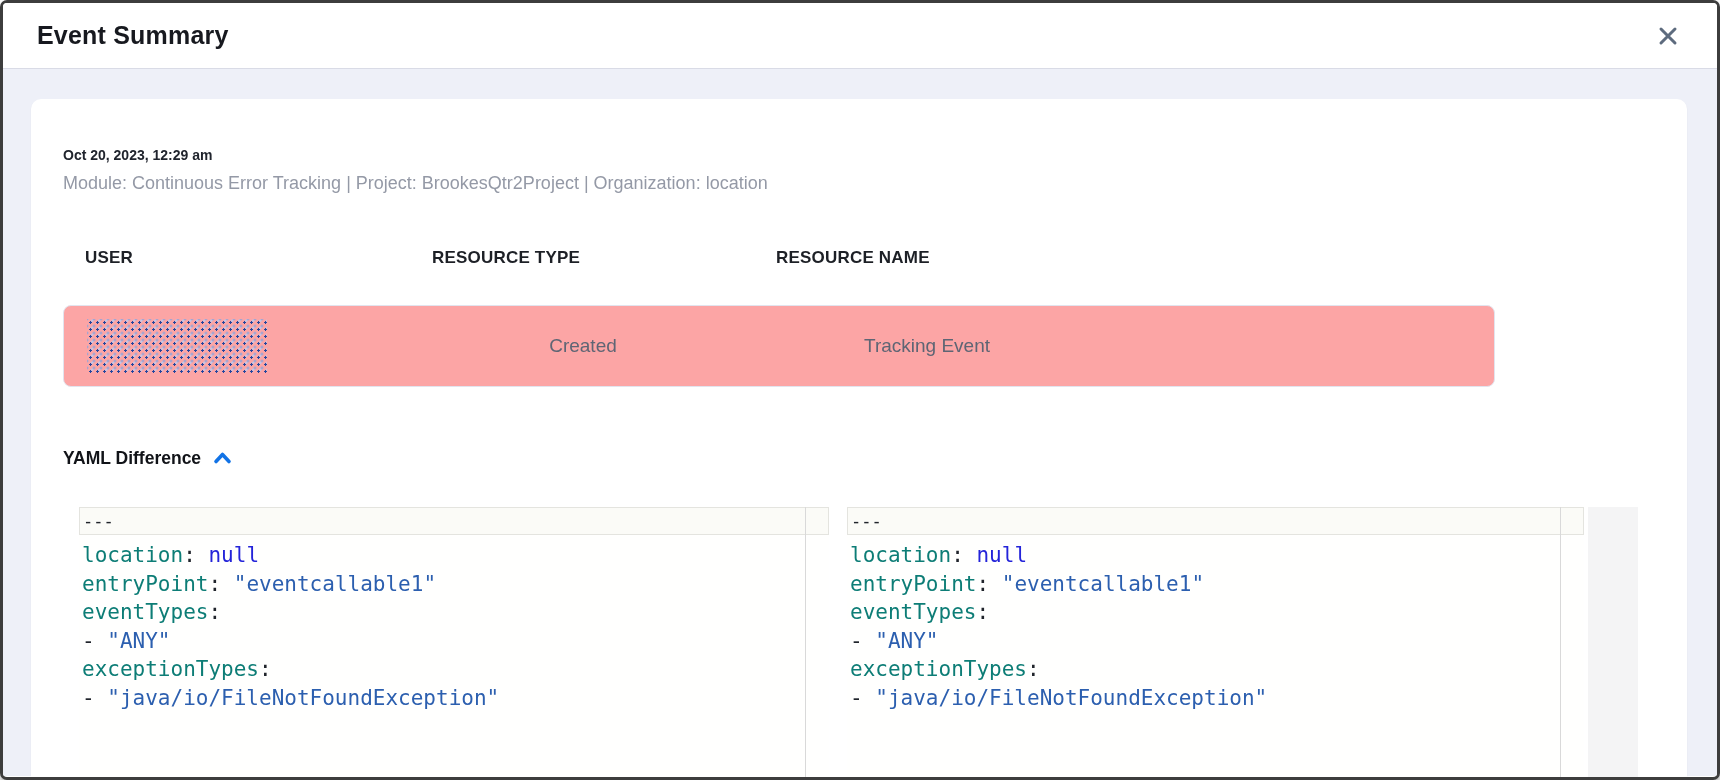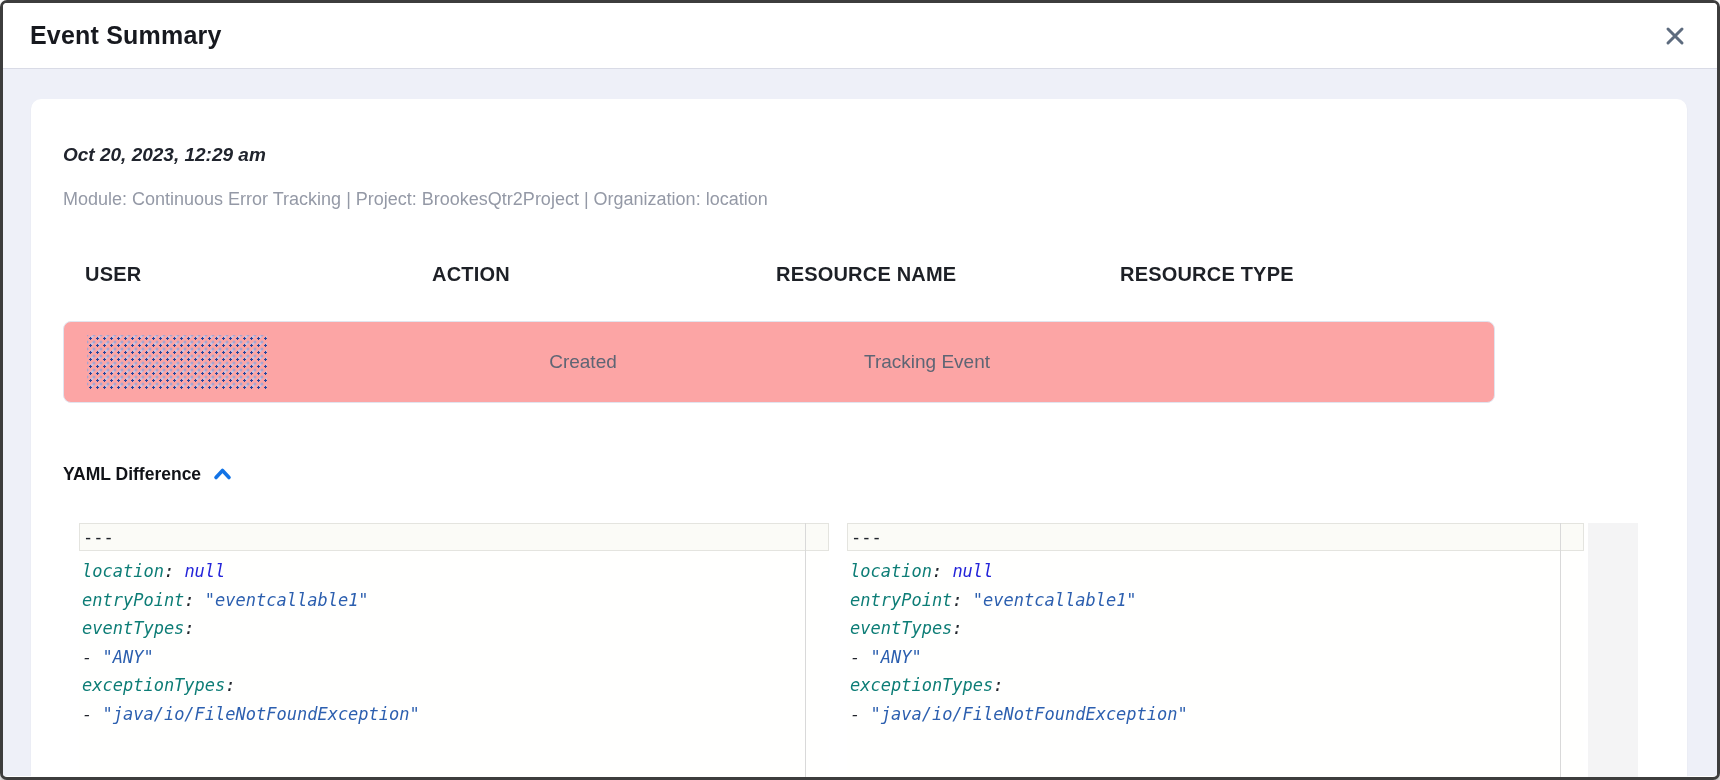--- a/index.html
+++ b/index.html
@@ -22,21 +22,21 @@
     border-radius:7px;
     overflow:hidden;
     background:#fff;
     position:relative;
     box-shadow:0 4px 6px rgba(0,0,0,.35);
   }
   
   .modal-header{
     height:66px;
     display:flex;align-items:center;justify-content:space-between;
-    padding:0 27px;
+    padding:0 34px;
     background:#fff;
     border-bottom:1px solid #d9dbe6;
   }
   .modal-title{
     margin:0;
     font-size:25px;font-weight:700;color:#17191f;
     letter-spacing:.2px;
   }
   .close-btn{
     background:none;border:none;cursor:pointer;
@@ -49,34 +49,34 @@
     padding:30px 30px 0 28px;
   }
   .card{
     background:#fff;
     border-radius:10px;
     min-height:100%;
     padding:44px 32px 0 32px;
     box-shadow:0 1px 2px rgba(16,24,40,.05);
   }
   .event-date{
-    font-size:19px;font-weight:700;color:#20242d;
-    line-height:24px;margin-bottom:20px;font-style:italic;
+    font-size:14px;font-weight:700;color:#20242d;
+    line-height:24px;margin-bottom:4px;
   }
   .event-meta{
     font-size:18px;color:#9499a6;line-height:24px;
   }
   
   .audit-table{margin-top:54px;width:1432px;}
   .thead{
     display:grid;
     grid-template-columns:347px 344px 344px 1fr;
   }
   .th{
-    font-size:20px;font-weight:700;color:#1d2026;
+    font-size:17px;font-weight:700;color:#1d2026;
     letter-spacing:.2px;line-height:18px;
     padding-left:22px;
   }
   .trow{
     margin-top:38px;
     height:82px;
     border:1px solid #e2e4ee;
     border-radius:8px;
     background:#fca5a5;
     display:grid;
@@ -128,24 +128,23 @@
     background:#fbfbf7;
     display:flex;align-items:center;
     padding-left:3px;
     font-family:"DejaVu Sans Mono",monospace;
     font-size:17px;
     white-space:pre;
   }
   .code-lines{padding:6px 0 0 3px;}
   .code-line{
     font-family:"DejaVu Sans Mono",monospace;
-    font-size:17px;
+    font-size:21px;
     line-height:28.6px;
     white-space:pre;
-    font-style:italic;
   }
   .tk-key{color:var(--code-key);}
   .tk-str{color:var(--code-str);}
   .tk-null{color:var(--code-null);}
   .tk-punct{color:var(--code-punct);}
   .scroll-strip{
     width:50px;margin-left:4px;
     background:#f4f4f5;
     height:280px;
   }
@@ -166,23 +165,22 @@
 
   <div class="modal-body">
     <div class="card">
 
       <div class="event-date">Oct 20, 2023, 12:29 am</div>
       <div class="event-meta">Module: Continuous Error Tracking | Project: BrookesQtr2Project | Organization: location</div>
 
       <div class="audit-table">
         <div class="thead" id="table-head">
             <div class="th">USER</div>
-            <div class="th">ACTION</div>
+            <div class="th">RESOURCE TYPE</div>
             <div class="th">RESOURCE NAME</div>
-            <div class="th">RESOURCE TYPE</div>
           </div>
         <div class="trow">
           <div class="td user-cell">
             <div class="redacted"></div>
           </div>
           <div class="td">Created</div>
           <div class="td">Tracking Event</div>
         </div>
       </div>
 

